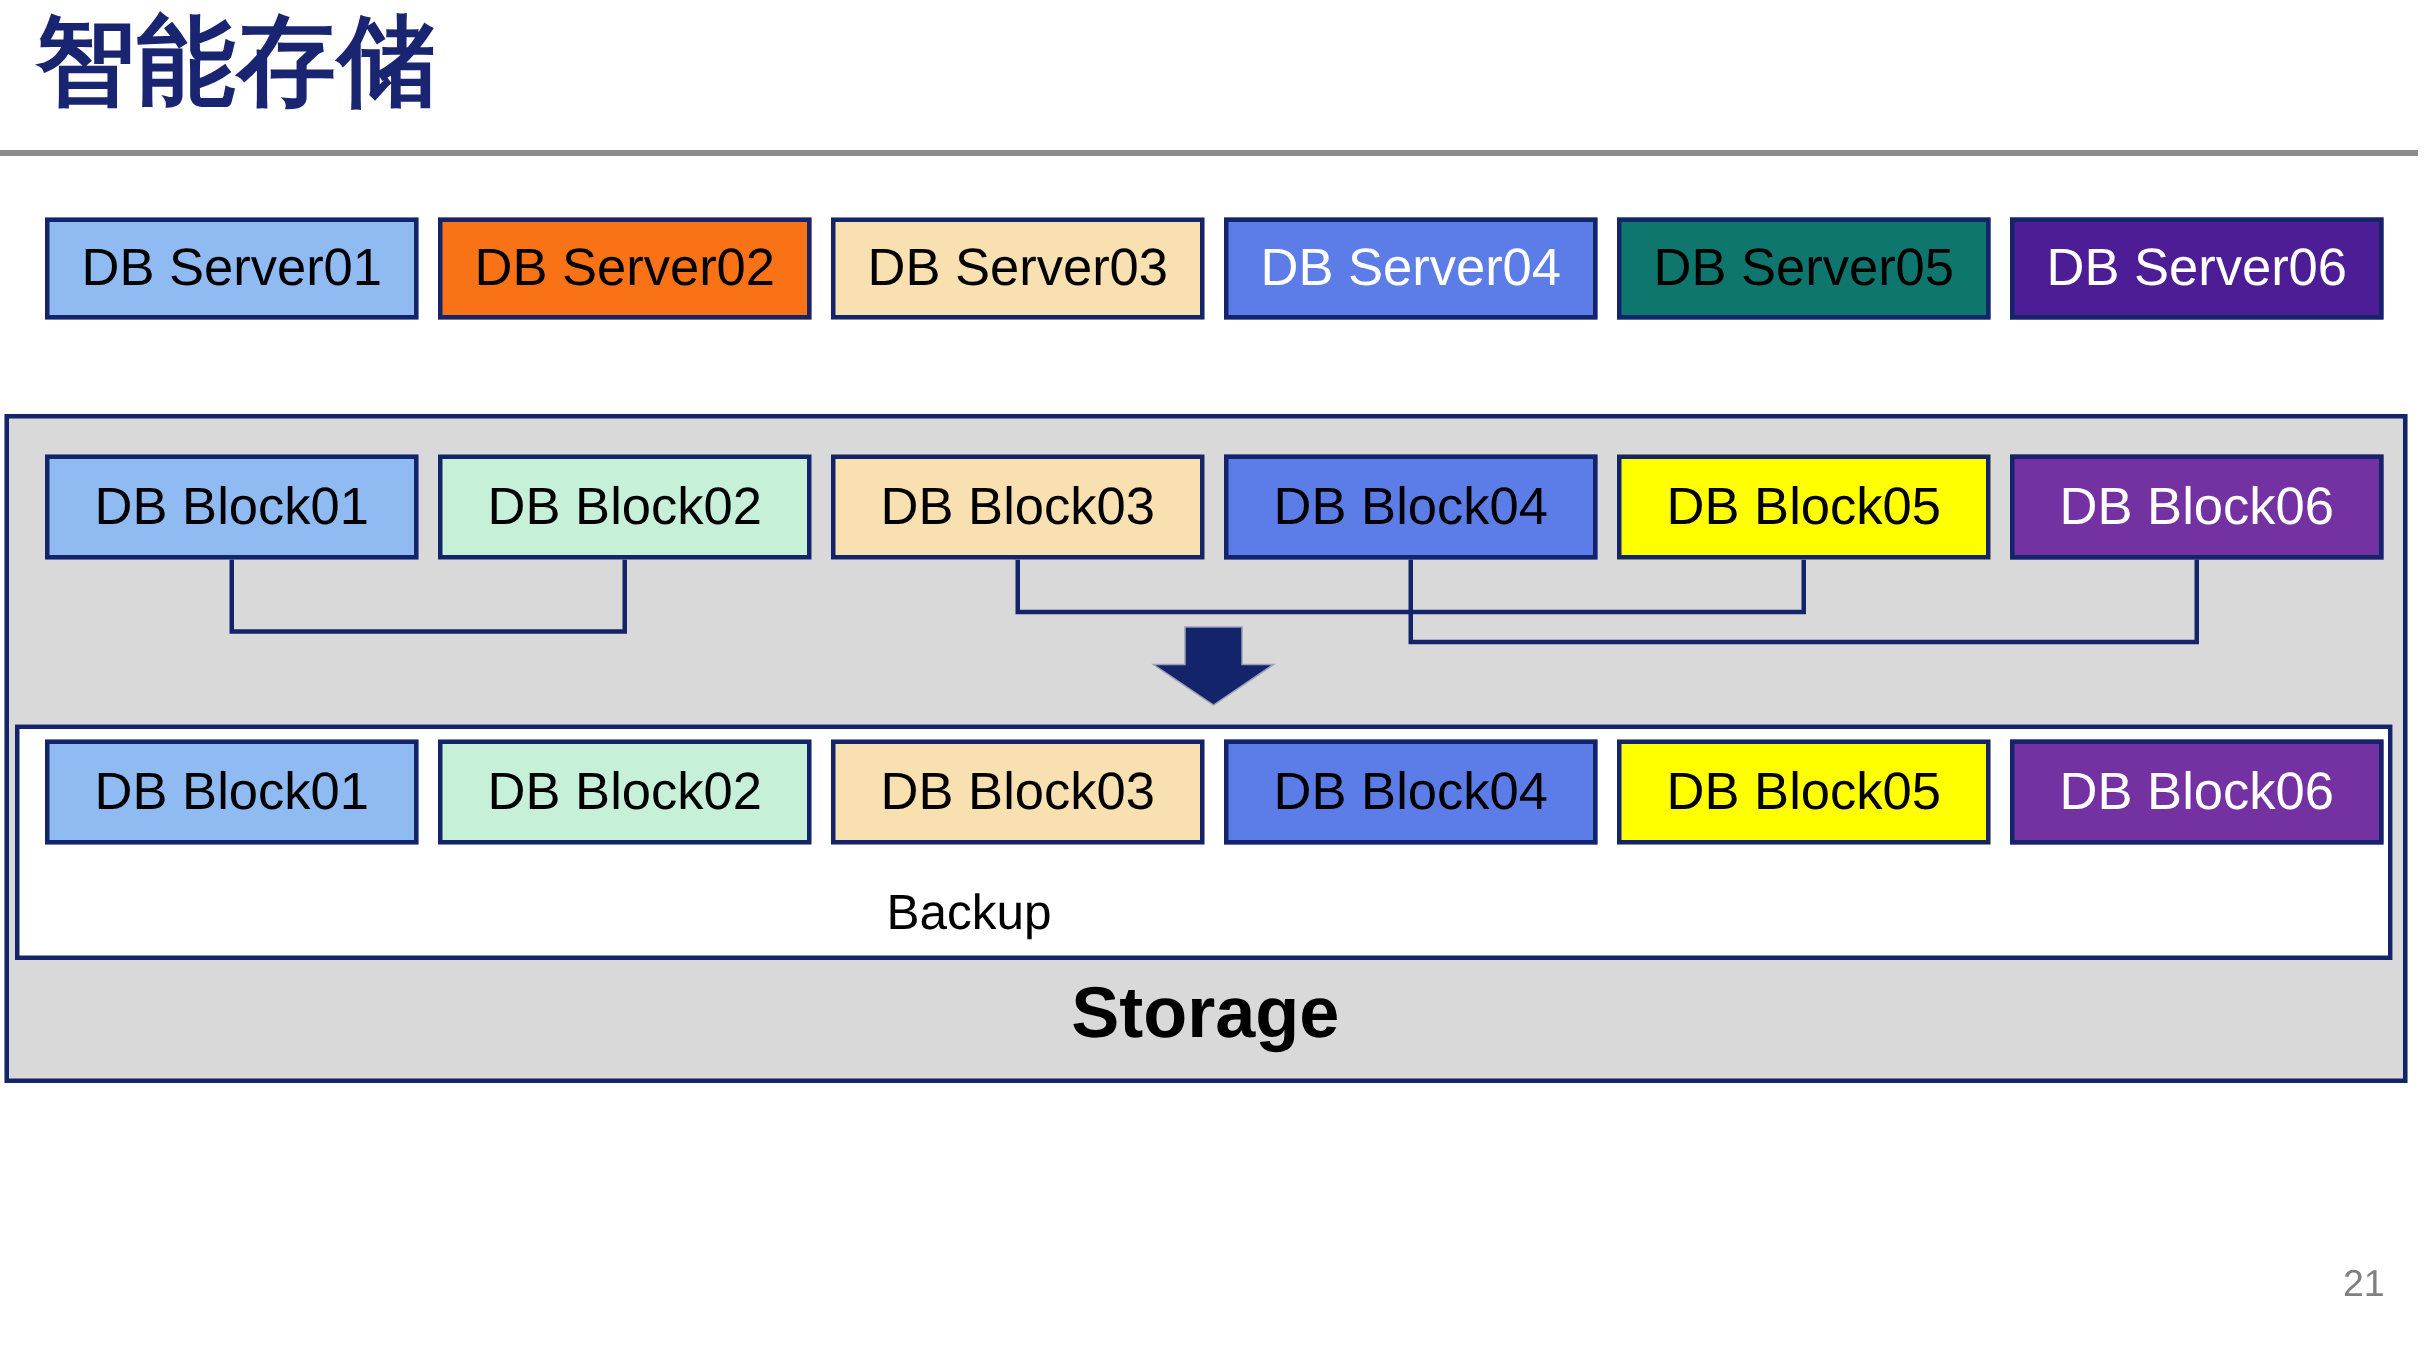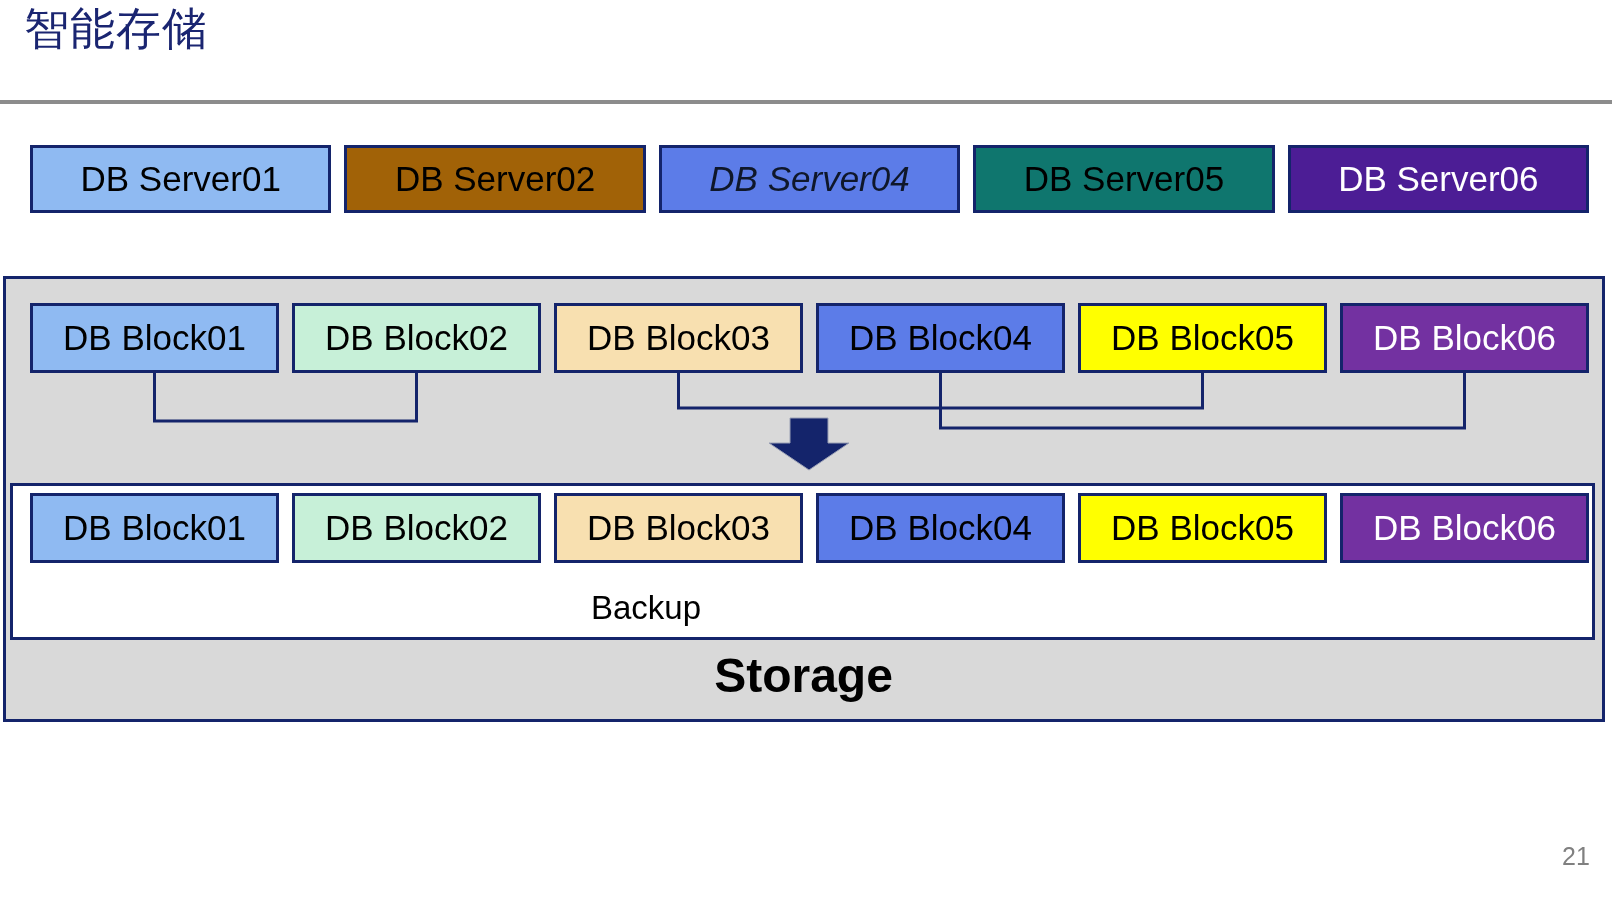--- a/index.html
+++ b/index.html
@@ -2,21 +2,21 @@
 <html style="--navy: #14246B; --title: #1A2571; --container_bg: #D9D9D9; --underline: #8C8C8C; --page_number: #808080;"><head>
 <meta charset="utf-8">
 <style>
   html,body{margin:0;padding:0;background:#ffffff;}
   #canvas{
     position:relative;width:1620px;height:910px;overflow:hidden;background:#fff;
     font-family:"Liberation Sans","DejaVu Sans",sans-serif;
   }
   .abs{position:absolute;}
   .title{
-    left:24px;top:4px;font-size:45px;line-height:1.1;font-weight:normal;
+    left:24px;top:4px;font-size:66px;line-height:1.1;font-weight:bold;
     color:var(--title);letter-spacing:1px;
   }
   .rule{left:0;top:100px;width:1612px;height:4px;background:var(--underline);}
   .row{
     left:30px;width:1559px;height:68px;display:flex;gap:13px;
   }
   .row .box{
     flex:1;border:3px solid var(--navy);box-sizing:border-box;
     display:flex;align-items:center;justify-content:center;
     font-size:35px;color:#000;white-space:nowrap;
@@ -54,22 +54,23 @@
 </head>
 <body>
 
 <div id="canvas">
 
   <div class="abs title">智能存储</div>
   <div class="abs rule"></div>
 
   <div class="abs row" id="server-row">
     <div class="box" style="background-color: rgb(143, 186, 242); color: rgb(0, 0, 0);">DB Server01</div>
-    <div class="box" style="background-color: #a16207; color: rgb(0, 0, 0);">DB Server02</div>
-    <div class="box" style="background-color: rgb(92, 124, 232); color: #0f172a; font-style: italic;">DB Server04</div>
+    <div class="box" style="background-color: #f97316; color: rgb(0, 0, 0);">DB Server02</div>
+    <div class="box" style="background-color: rgb(248, 224, 176); color: rgb(0, 0, 0);">DB Server03</div>
+    <div class="box" style="background-color: rgb(92, 124, 232); color: #ffffff;">DB Server04</div>
     <div class="box" style="background-color: #0f766e; color: rgb(0, 0, 0);">DB Server05</div>
     <div class="box" style="background-color: #4c1d95; color: rgb(255, 255, 255);">DB Server06</div>
   </div>
 
   <div class="abs container"></div>
 
   <svg class="abs overlay" viewBox="0 0 1620 910">
     <polyline class="connector" points="154.5,373 154.5,421 416.5,421 416.5,373"></polyline>
     <polyline class="connector" points="678.5,373 678.5,408 1202.5,408 1202.5,373"></polyline>
     <polyline class="connector" points="940.5,373 940.5,428 1464.5,428 1464.5,373"></polyline>

